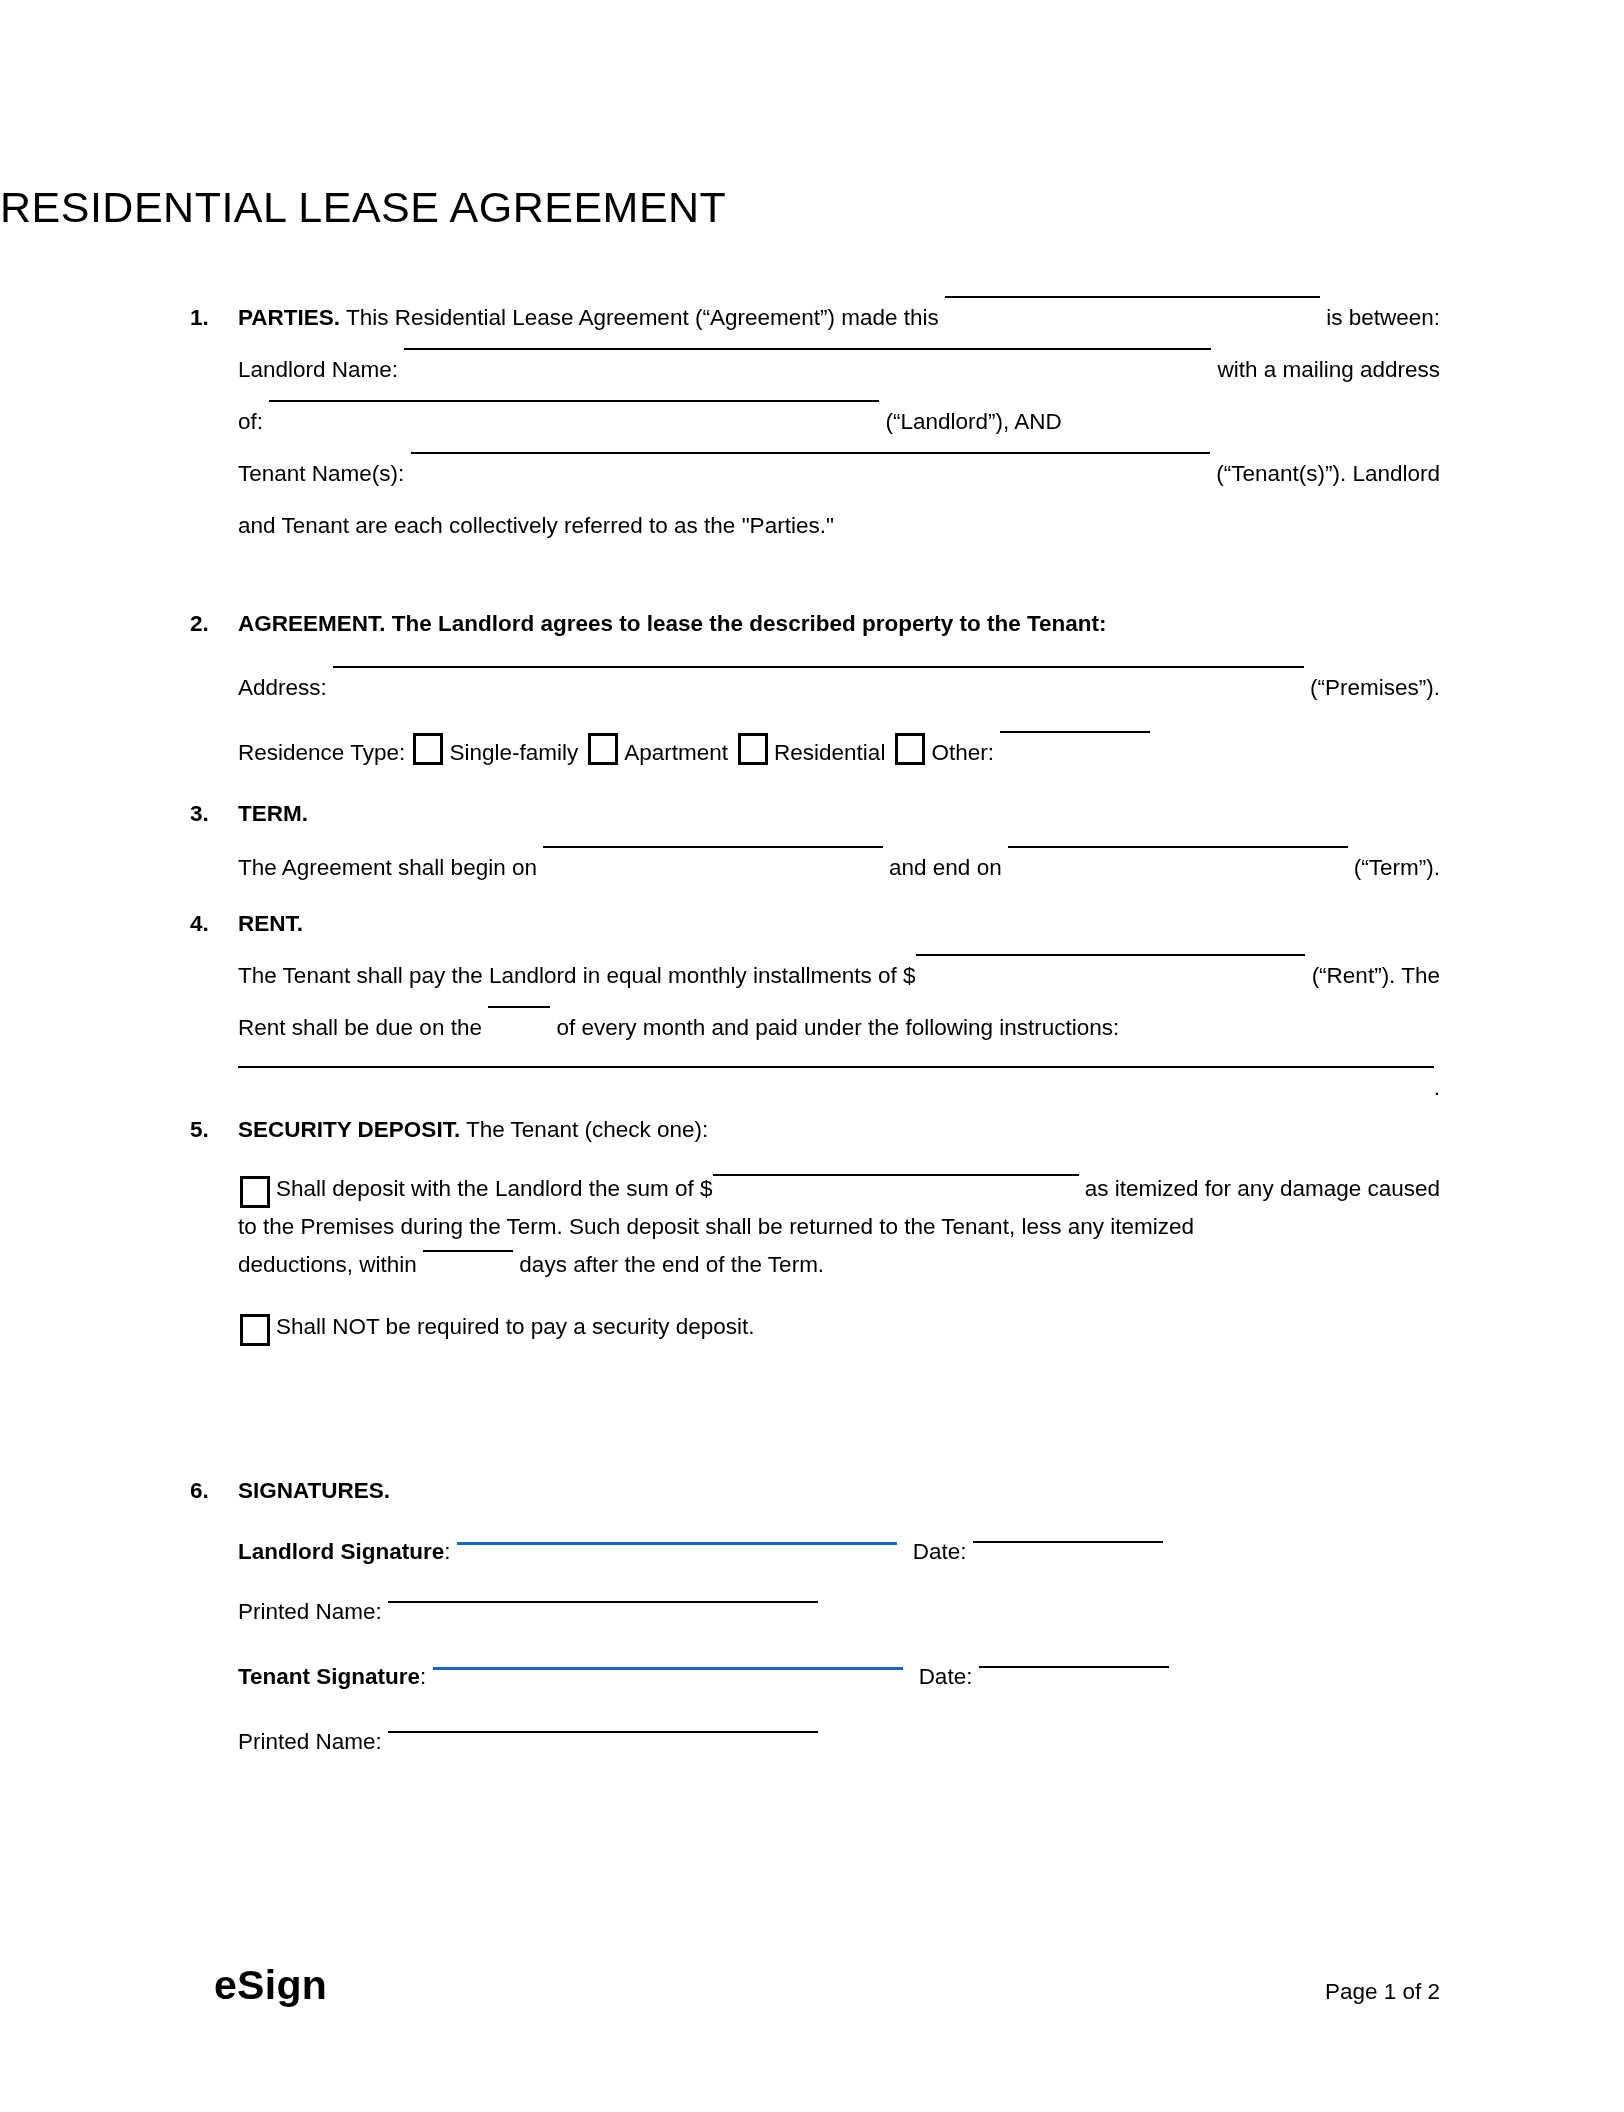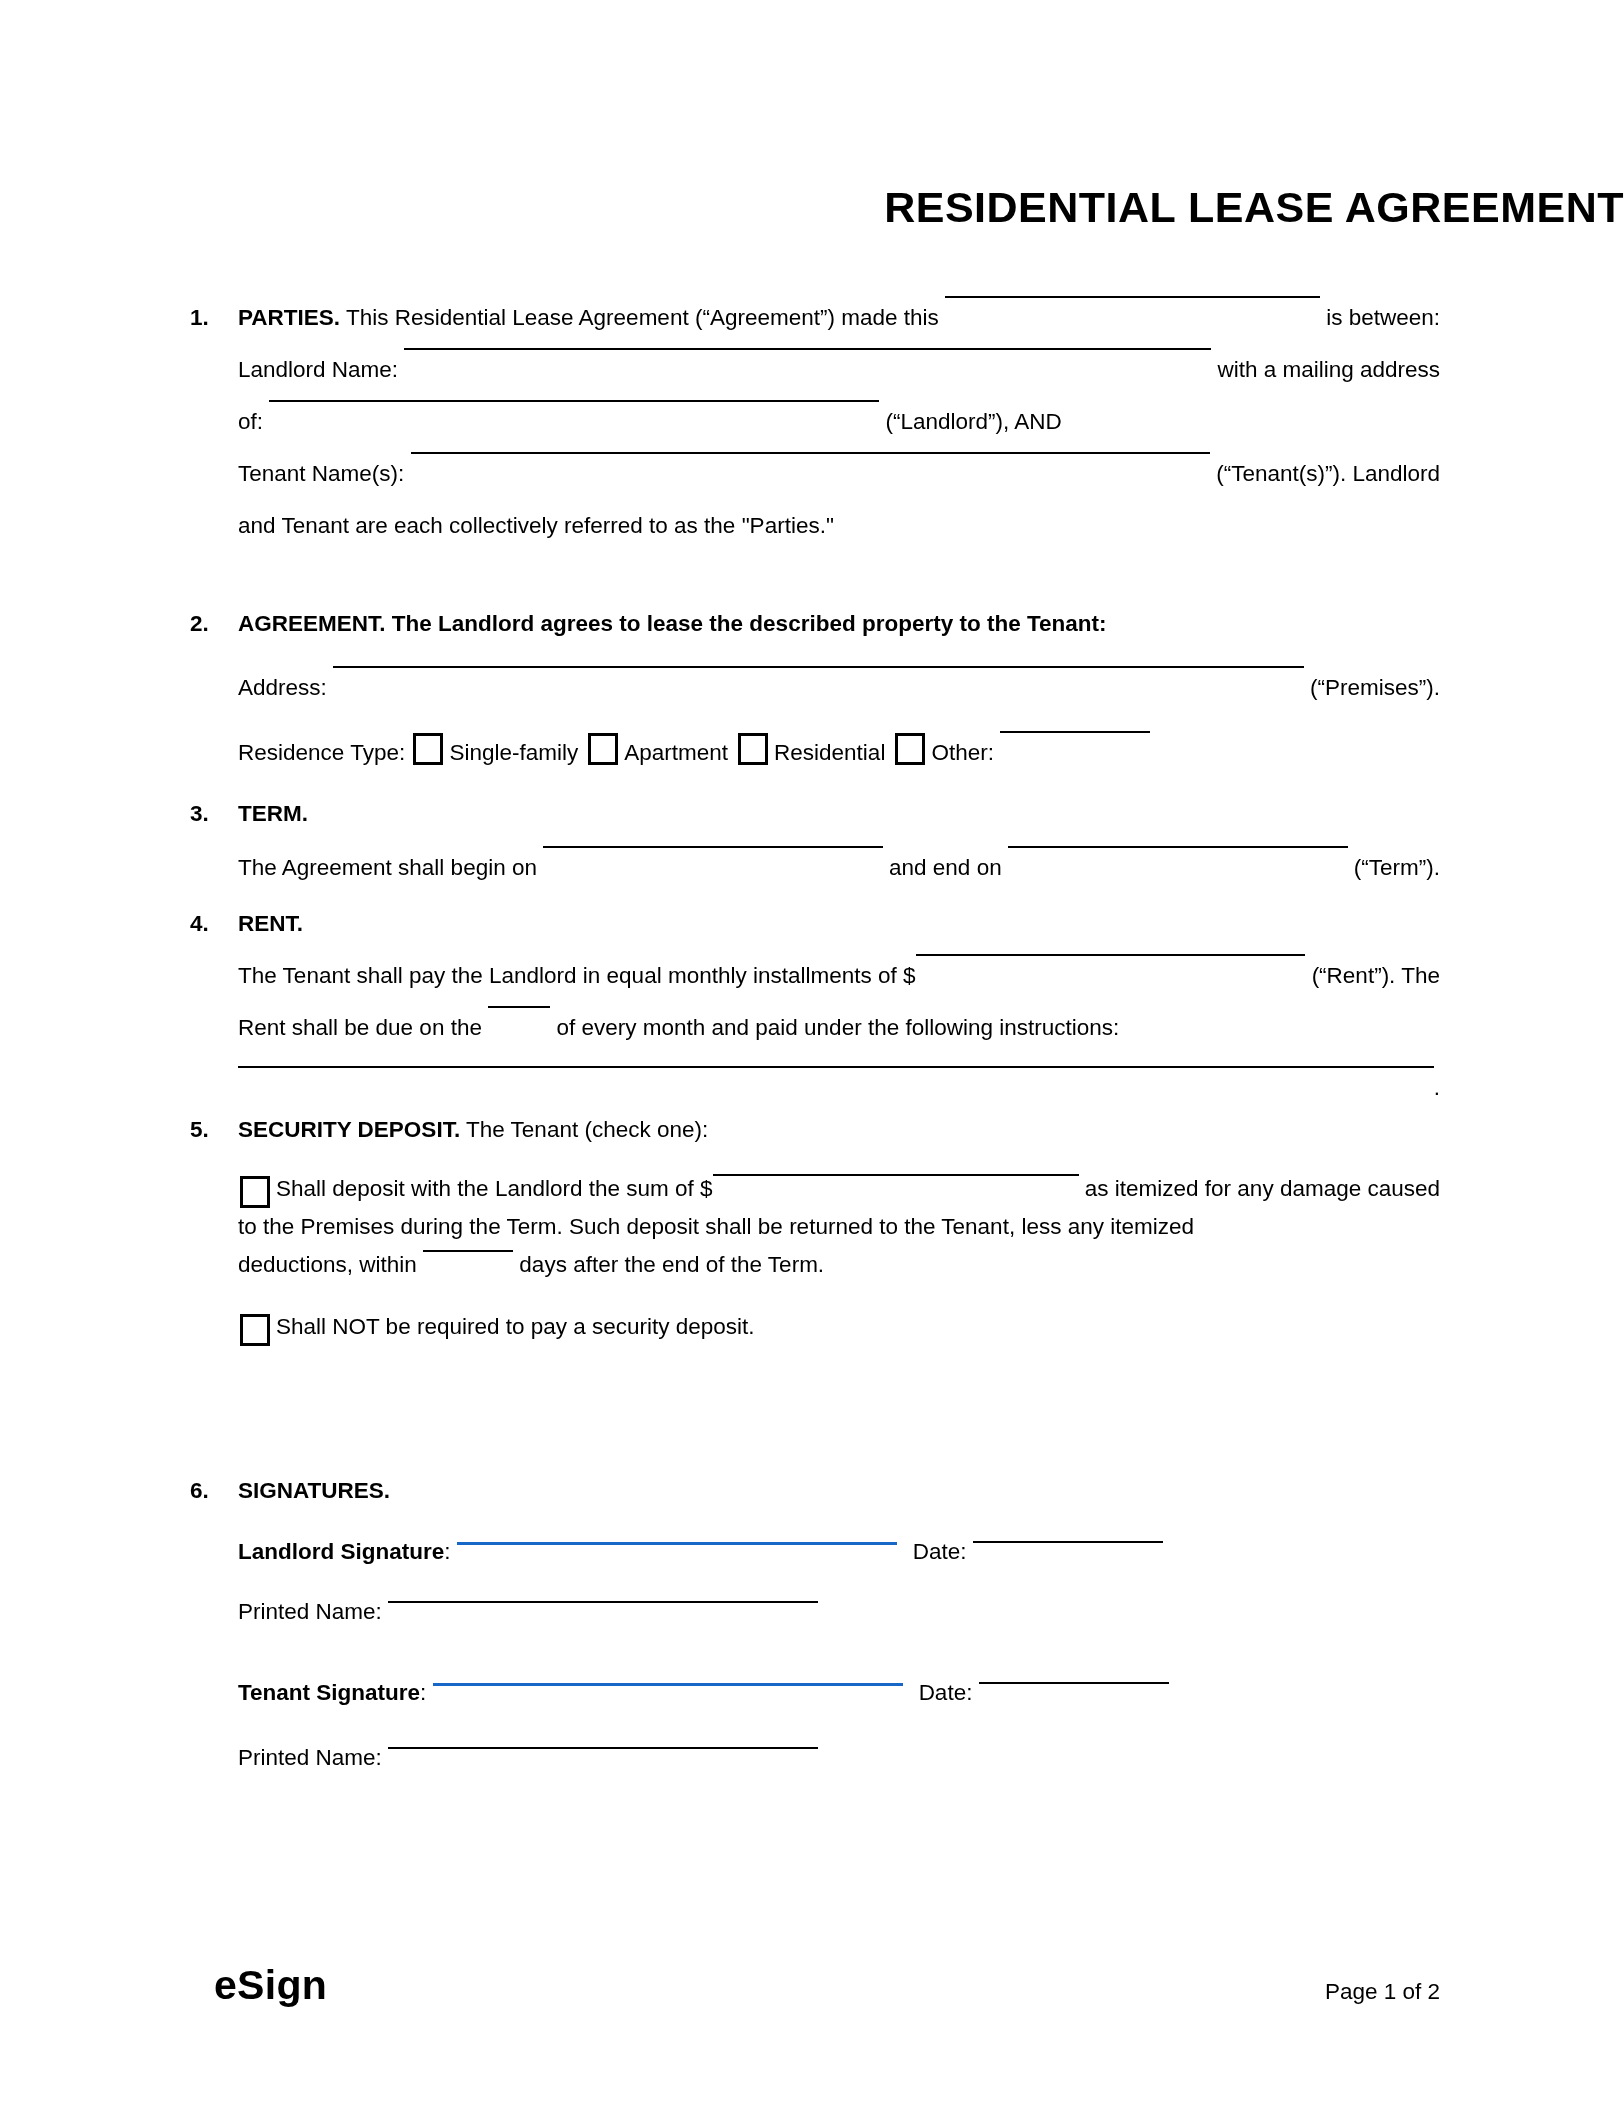--- a/index.html
+++ b/index.html
@@ -8,22 +8,22 @@
     width:1624px;height:2112px;
     margin:0 auto;
     background:#ffffff;
     font-family:"Liberation Sans","DejaVu Sans",sans-serif;
     font-size:22.5px;
     color:#000;
     overflow:hidden;
   }
   .title{
     position:absolute;top:183px;left:0;width:100%;
-    text-align:right;
-    font-size:43px;font-weight:bold;letter-spacing:.5px;
+    text-align:left;
+    font-size:43px;font-weight:normal;letter-spacing:.5px;
   }
   .sec{position:absolute;left:190px;width:1250px;display:flex;}
   .num{width:48px;flex:none;font-weight:bold;line-height:52px;}
   .bd{flex:1;min-width:0;}
   .ln{display:flex;align-items:flex-start;line-height:52px;flex-wrap:nowrap;}
   .t{white-space:pre;flex:none;}
   .b{font-weight:bold;}
   .bl{flex:none;height:0;border-bottom:2px solid #000;position:relative;top:4px;}
   .fill{flex:1;}
   .bl-blue{border-bottom-width:3px;border-bottom-color:#1767c9;top:5px;}
@@ -188,21 +188,21 @@
         <span class="t b">Landlord Signature</span>
         <span class="t">: </span>
         <span class="bl bl-blue" style="width: 440px; border-bottom-color: rgb(23, 103, 201);"></span>
         <span class="t gap">Date: </span>
         <span class="bl" style="width:190px"></span>
       </div>
       <div class="ln srow" style="margin-top:30px">
         <span class="t">Printed Name: </span>
         <span class="bl" style="width:430px"></span>
       </div>
-      <div class="ln srow" style="margin-top:51px">
+      <div class="ln srow" style="margin-top:35px">
         <span class="t b">Tenant Signature</span>
         <span class="t">: </span>
         <span class="bl bl-blue" style="width: 470px; border-bottom-color: rgb(23, 103, 201);"></span>
         <span class="t gap">Date: </span>
         <span class="bl" style="width:190px"></span>
       </div>
       <div class="ln srow" style="margin-top:35px">
         <span class="t">Printed Name: </span>
         <span class="bl" style="width:430px"></span>
       </div>

